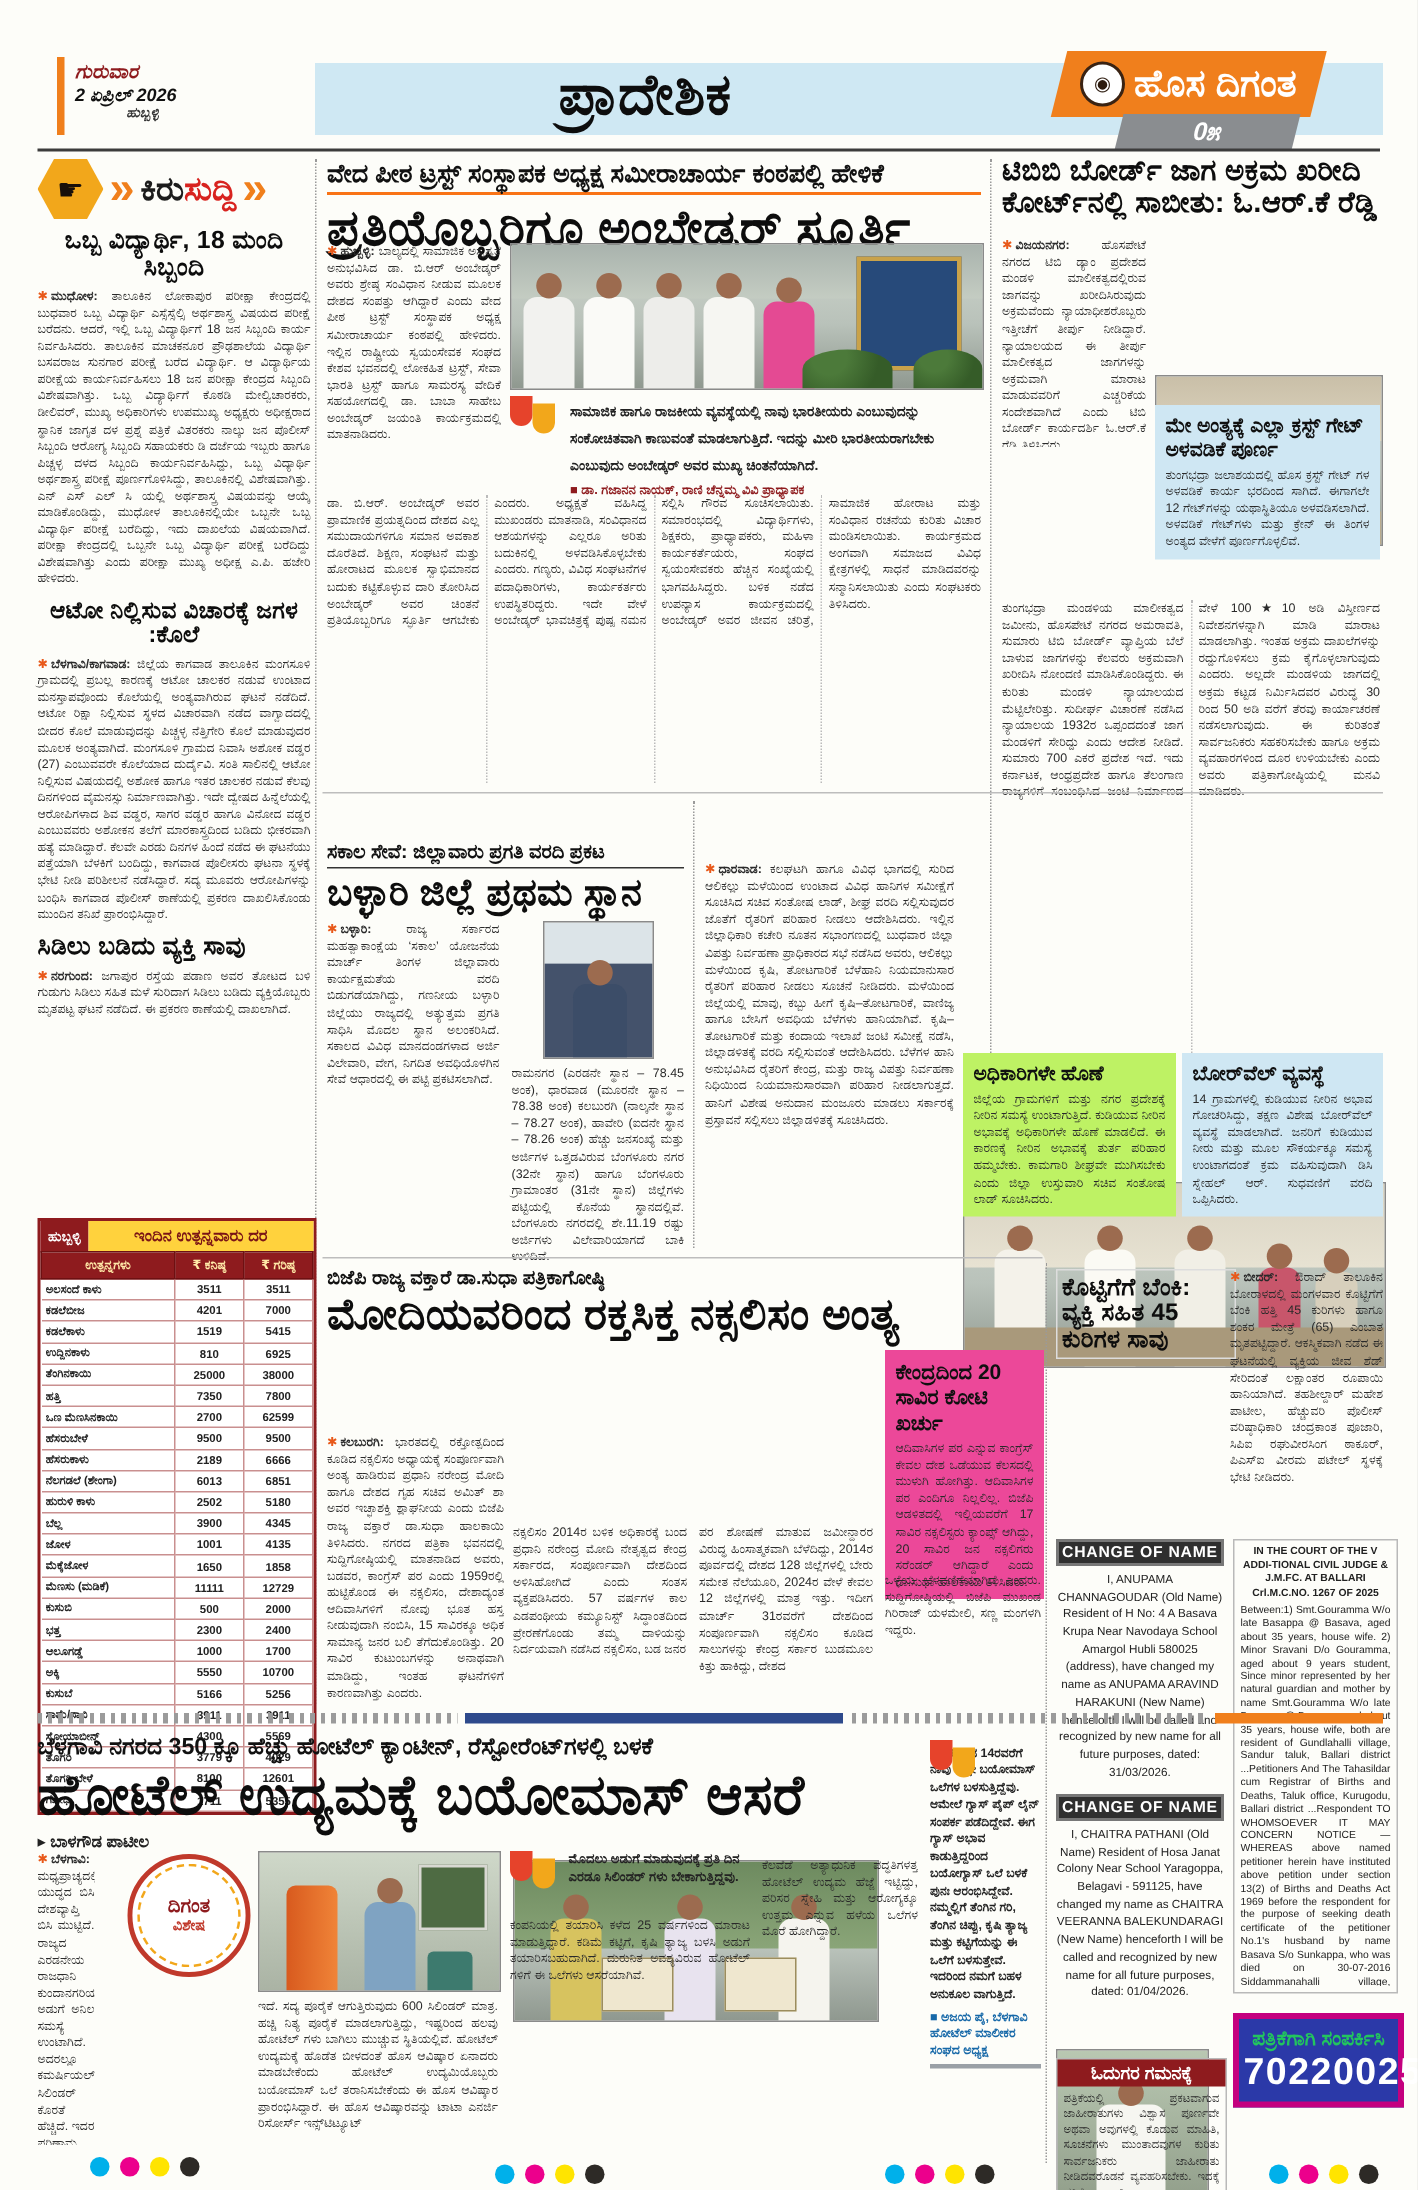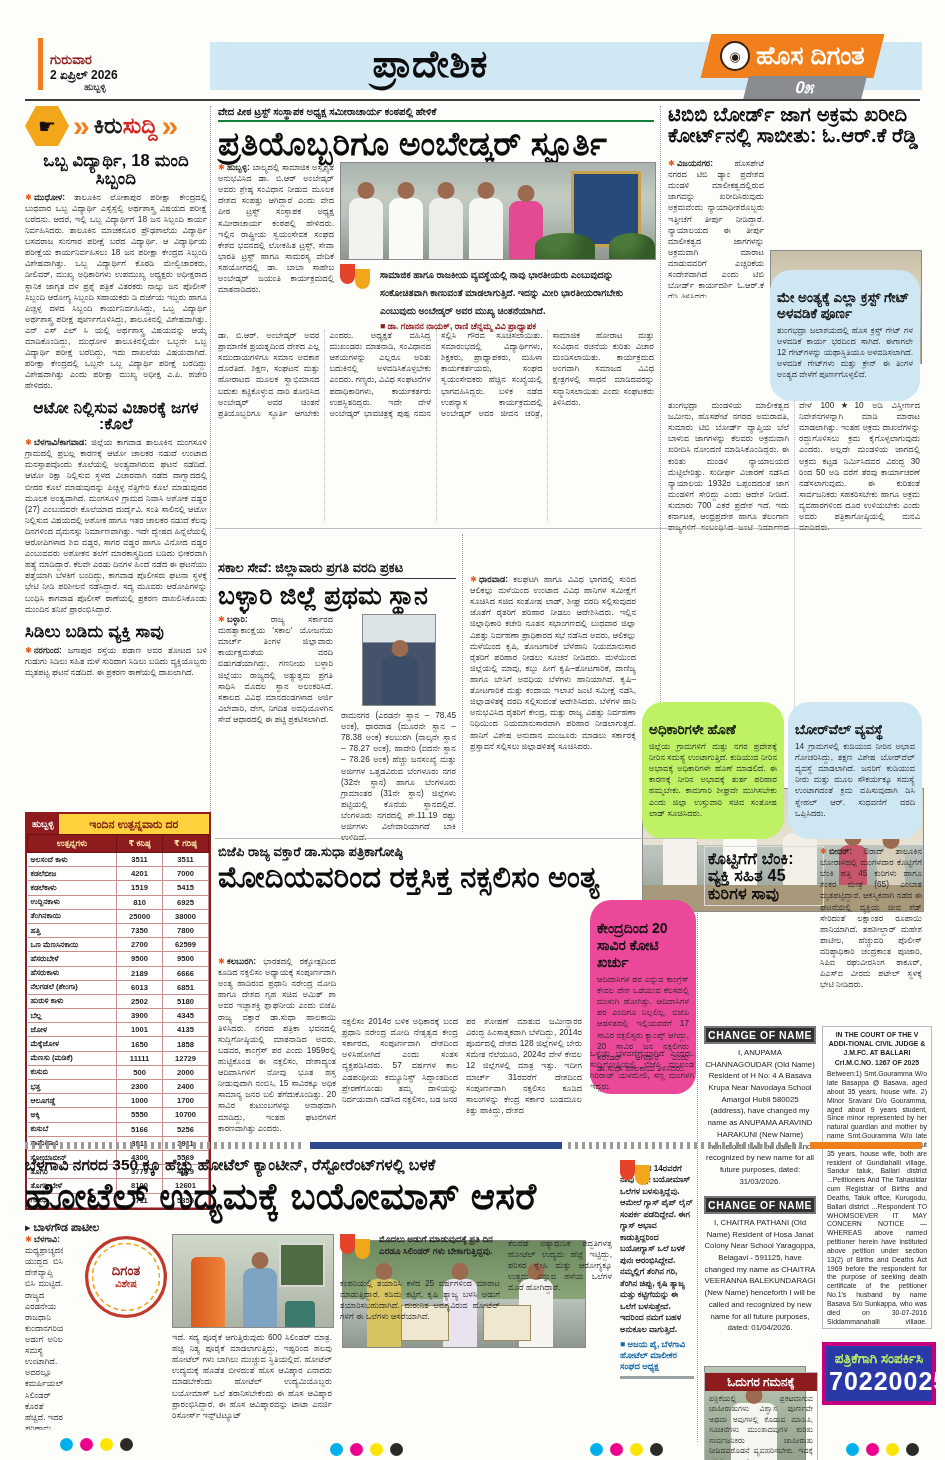--- a/index.html
+++ b/index.html
@@ -47,30 +47,30 @@
   
   .rates{border:2px solid #8e1b1e;background:#fff;}
   .rates-titlebar{display:flex;align-items:stretch;height:20px;}
   .rates-city{background:#8e1b1e;color:#fff;font-weight:800;font-size:9px;display:flex;align-items:center;padding:0 5px;}
   .rates-title{background:#ffd23d;color:#7a1416;font-weight:800;font-size:11px;flex:1;display:flex;align-items:center;justify-content:center;}
   table.rt{width:100%;border-collapse:collapse;}
   table.rt th{background:#8e1b1e;color:#ffe9a8;font-size:8.4px;padding:3px 2px;border:1px solid #6e1012;}
   table.rt td{font-size:7.6px;font-weight:bold;padding:1.6px 3px;border-bottom:1px solid #c98f8f;border-right:1px solid #c98f8f;color:#222;}
   table.rt td.n{text-align:center;}
   
-  .subbox{padding:20px 7px;border-radius:21px;}
+  .subbox{padding:6px 7px;}
   .subbox .bh{font-weight:800;font-size:13.5px;margin-bottom:3px;color:#101010;}
   
   .con-head{background:#2f2f2f;color:#fff;font-weight:800;text-align:center;font-size:10.5px;
             border:2px solid #777;padding:1px 0;letter-spacing:.5px;}
   .legal{font-size:6.9px;line-height:1.28;text-align:justify;color:#222;}
   .cname{font-size:7.8px;line-height:1.5;text-align:center;color:#222;}
   .readers-head{background:#8e1b1e;color:#fff;font-weight:800;text-align:center;font-size:12px;padding:2px 0;}
   .ad{border:4px solid #c4007f;background:#2b39a8;text-align:center;padding:5px 3px;}
-  .ad .l1{color:#bef264;font-weight:800;font-size:13.5px;}
+  .ad .l1{color:#22c55e;font-weight:800;font-size:13.5px;}
   .ad .l2{color:#ffffff;font-weight:800;font-size:25px;letter-spacing:1px;}
   
   .dots{display:flex;gap:7px;}
   .dot{width:13px;height:13px;border-radius:50%;}
   .dot.c{background:#00b0ea}.dot.m{background:#ec008c}.dot.y{background:#ffe400}.dot.k{background:#2d2a26}
   .perf{height:7px;background:repeating-linear-gradient(90deg,#9b9b9b 0 3px,transparent 3px 7px);}
   .seg-blue{background:#2e4a8c;height:7px;}
   .seg-orange{background:#f07f1c;height:7px;}
   .badge{width:92px;height:92px;border-radius:50%;border:4px solid #c0392b;background:#fff;
          display:flex;flex-direction:column;align-items:center;justify-content:center;position:relative;}
@@ -78,21 +78,21 @@
   .badge .b1{font-weight:800;color:#8e1b1e;font-size:16px;line-height:1;}
   .badge .b2{font-weight:800;color:#c0392b;font-size:12px;}
 </style>
 </head>
 <body>
 
 <div class="page">
 
   <div class="abs mh-band" style="left:210px;top:42px;width:712px;height:48px;"></div>
   <div class="abs" style="left:38px;top:38px;width:5px;height:52px;background:#f07f1c;"></div>
-  <div class="abs" style="left:50px;top:52px;width:150px;">
+  <div class="abs" style="left:50px;top:40px;width:150px;font-style:italic;">
     <div style="font-weight:800;color:#8e1b1e;font-size:13px;">ಗುರುವಾರ</div>
     <div style="font-weight:800;color:#111;font-size:12px;">2 ಏಪ್ರಿಲ್ 2026</div>
     <div style="font-weight:bold;color:#333;font-size:9px;text-align:center;width:90px;">ಹುಬ್ಬಳ್ಳಿ</div>
   </div>
   <div class="abs hd" style="left:280px;top:44px;width:300px;text-align:center;font-size:38px;">ಪ್ರಾದೇಶಿಕ</div>
   <div class="abs logo-skew" style="left:706px;top:34px;height:40px;">
     <div class="inner">
       <span class="logo-circle">◉</span>
       <span style="color:#fff;font-weight:800;font-size:25px;">ಹೊಸ ದಿಗಂತ</span>
     </div>
@@ -256,21 +256,21 @@
           <tr>
           <td>ಗೋಧಿ</td>
           <td class="n">1711</td>
           <td class="n">5355</td>
         </tr>
         </tbody>
     </table>
   </div>
 
   <div class="abs" style="left:218px;top:106px;width:436px;">
-    <div class="kicker" style="font-size:10px;border-bottom:2px solid #15803d;padding-bottom:2px;">ವೇದ ಪೀಠ ಟ್ರಸ್ಟ್ ಸಂಸ್ಥಾಪಕ ಅಧ್ಯಕ್ಷ ಸಮೀರಾಚಾರ್ಯ ಕಂಠಪಲ್ಲಿ ಹೇಳಿಕೆ</div>
+    <div class="kicker" style="font-size:17px;border-bottom:2px solid #f97316;padding-bottom:2px;">ವೇದ ಪೀಠ ಟ್ರಸ್ಟ್ ಸಂಸ್ಥಾಪಕ ಅಧ್ಯಕ್ಷ ಸಮೀರಾಚಾರ್ಯ ಕಂಠಪಲ್ಲಿ ಹೇಳಿಕೆ</div>
     <div class="hd" style="font-size:33px;margin:4px 0 6px;">ಪ್ರತಿಯೊಬ್ಬರಿಗೂ ಅಂಬೇಡ್ಕರ್ ಸ್ಫೂರ್ತಿ</div>
   </div>
   <div class="abs body" style="left:218px;top:162px;width:116px;height:160px;overflow:hidden;">
     <span class="star">✱</span><span class="dl">ಹುಬ್ಬಳ್ಳಿ:</span> <span>ಬಾಲ್ಯದಲ್ಲಿ ಸಾಮಾಜಿಕ ಅಸ್ಪೃಶ್ಯತೆ ಅನುಭವಿಸಿದ ಡಾ. ಬಿ.ಆರ್ ಅಂಬೇಡ್ಕರ್ ಅವರು ಶ್ರೇಷ್ಠ ಸಂವಿಧಾನ ನೀಡುವ ಮೂಲಕ ದೇಶದ ಸಂಪತ್ತು ಆಗಿದ್ದಾರೆ ಎಂದು ವೇದ ಪೀಠ ಟ್ರಸ್ಟ್ ಸಂಸ್ಥಾಪಕ ಅಧ್ಯಕ್ಷ ಸಮೀರಾಚಾರ್ಯ ಕಂಠಪಲ್ಲಿ ಹೇಳಿದರು. ಇಲ್ಲಿನ ರಾಷ್ಟ್ರೀಯ ಸ್ವಯಂಸೇವಕ ಸಂಘದ ಕೇಶವ ಭವನದಲ್ಲಿ ಲೋಕಹಿತ ಟ್ರಸ್ಟ್, ಸೇವಾ ಭಾರತಿ ಟ್ರಸ್ಟ್ ಹಾಗೂ ಸಾಮರಸ್ಯ ವೇದಿಕೆ ಸಹಯೋಗದಲ್ಲಿ ಡಾ. ಬಾಬಾ ಸಾಹೇಬ ಅಂಬೇಡ್ಕರ್ ಜಯಂತಿ ಕಾರ್ಯಕ್ರಮದಲ್ಲಿ ಮಾತನಾಡಿದರು.</span>
   </div>
   <div class="abs photo" style="left:340px;top:162px;width:314px;height:96px;">
     <div class="bgband"></div>
     <i class="man" style="left:8px;--c:#f2f2ef;"></i>
     <i class="man" style="left:48px;--c:#fafaf7;"></i>
     <i class="man" style="left:88px;--c:#ededea;"></i>

